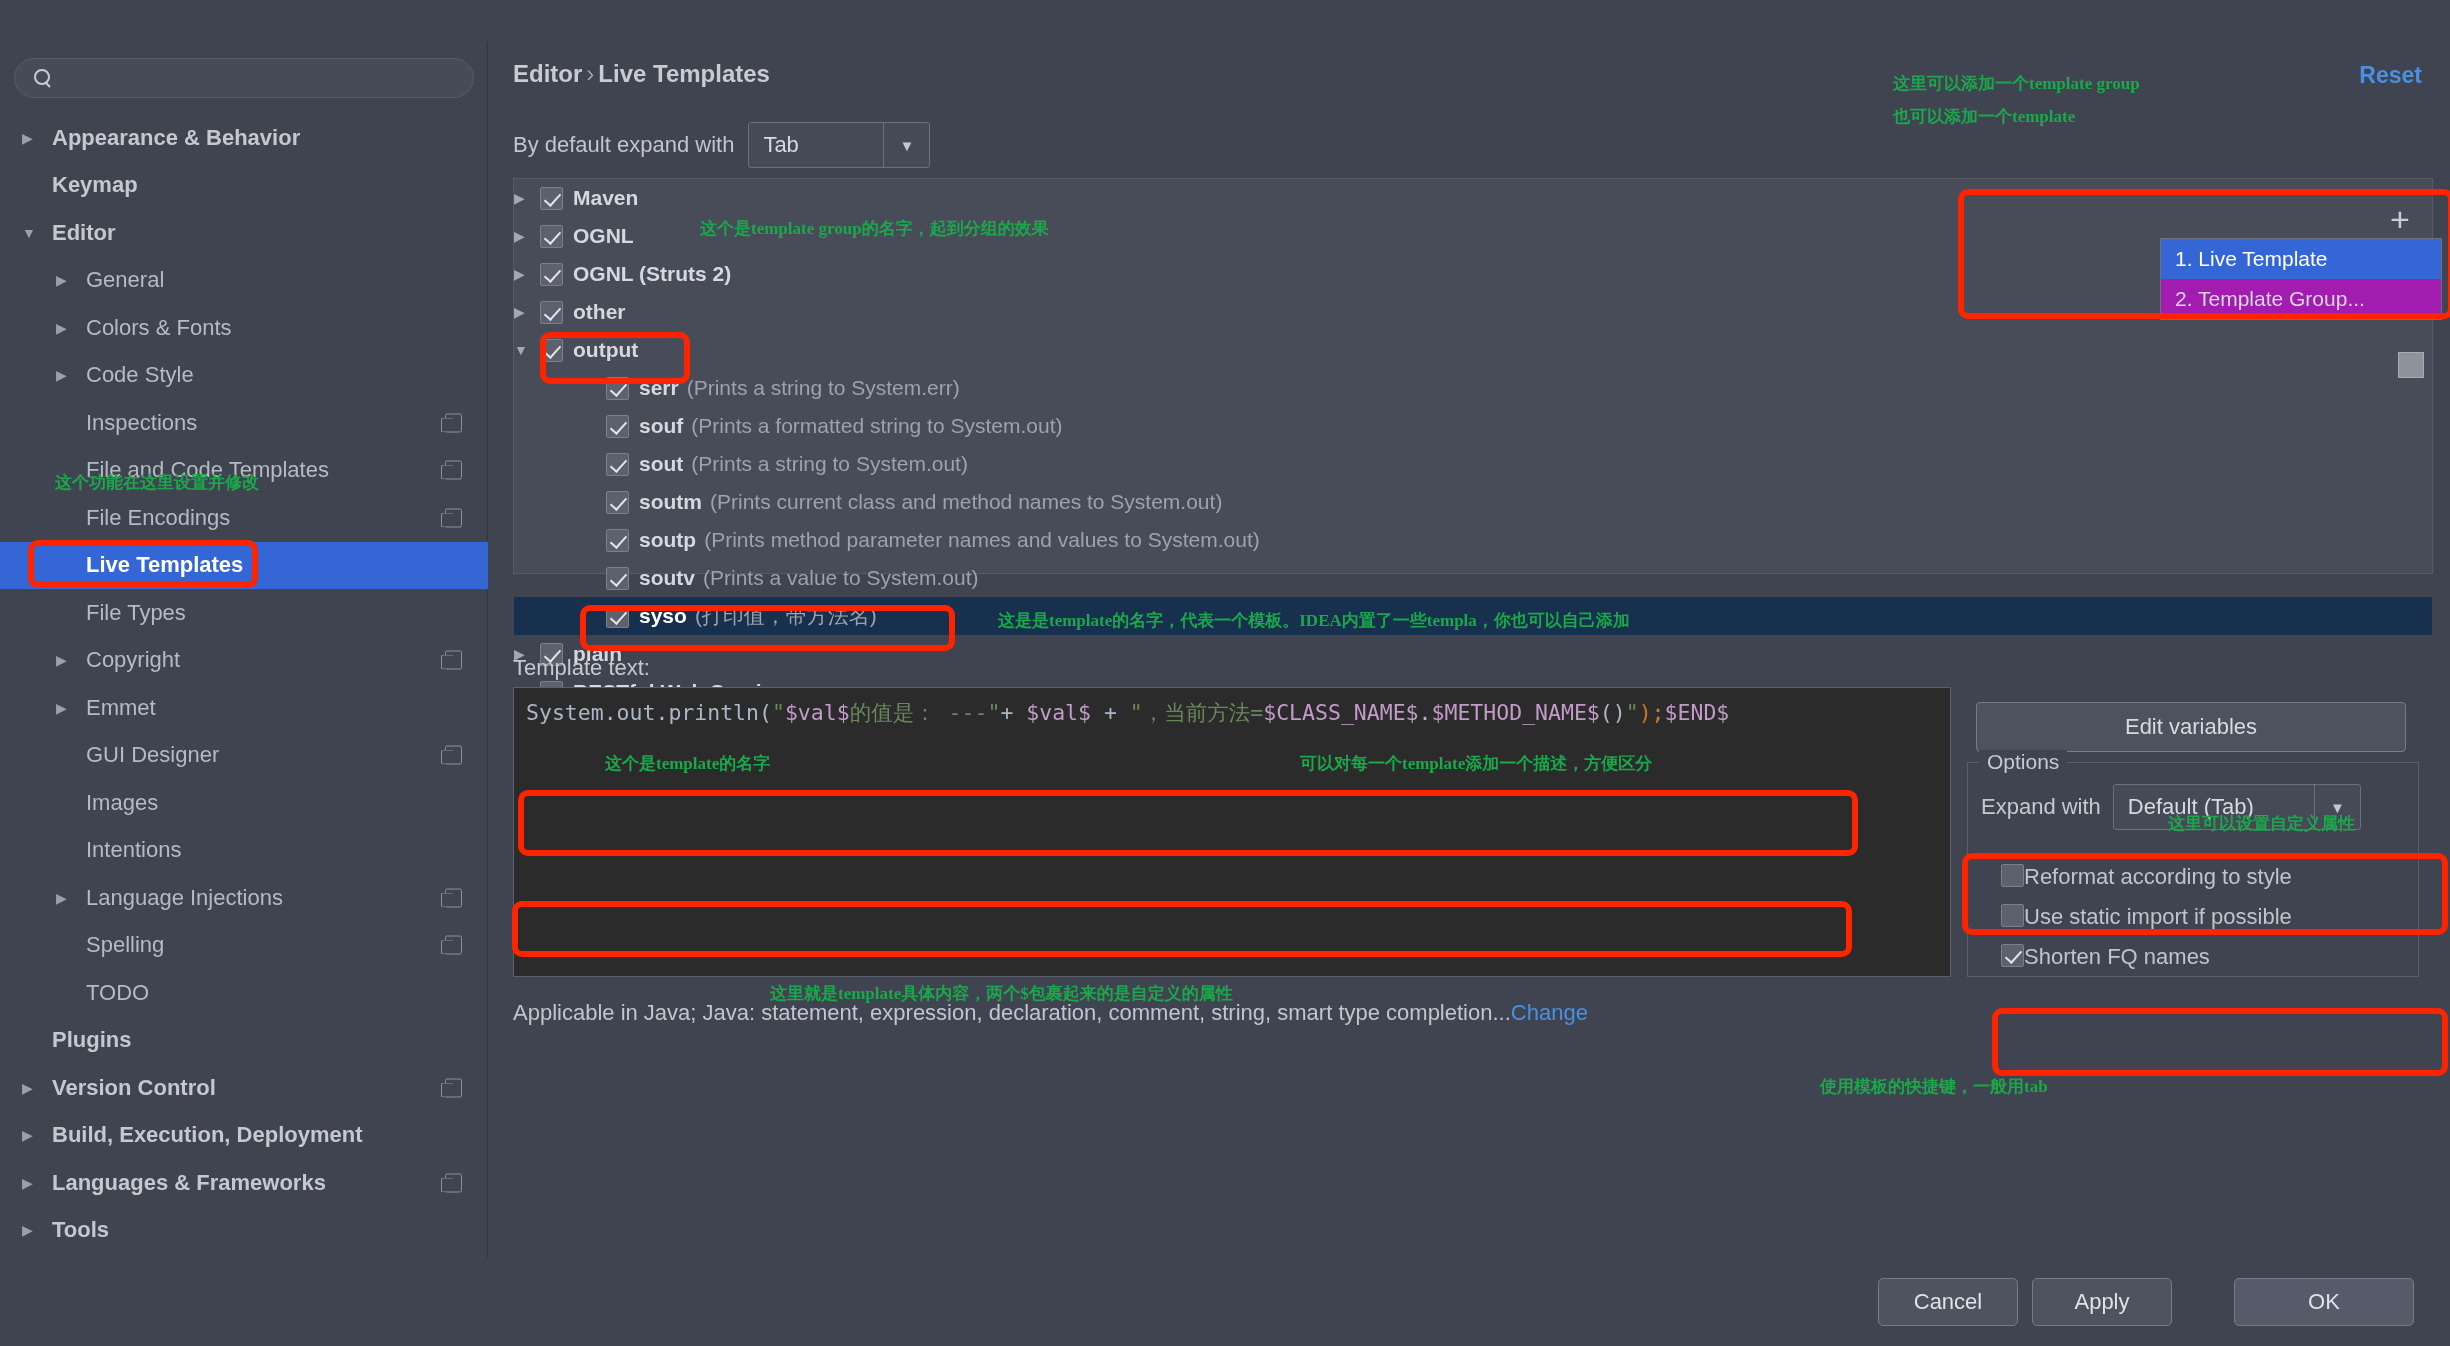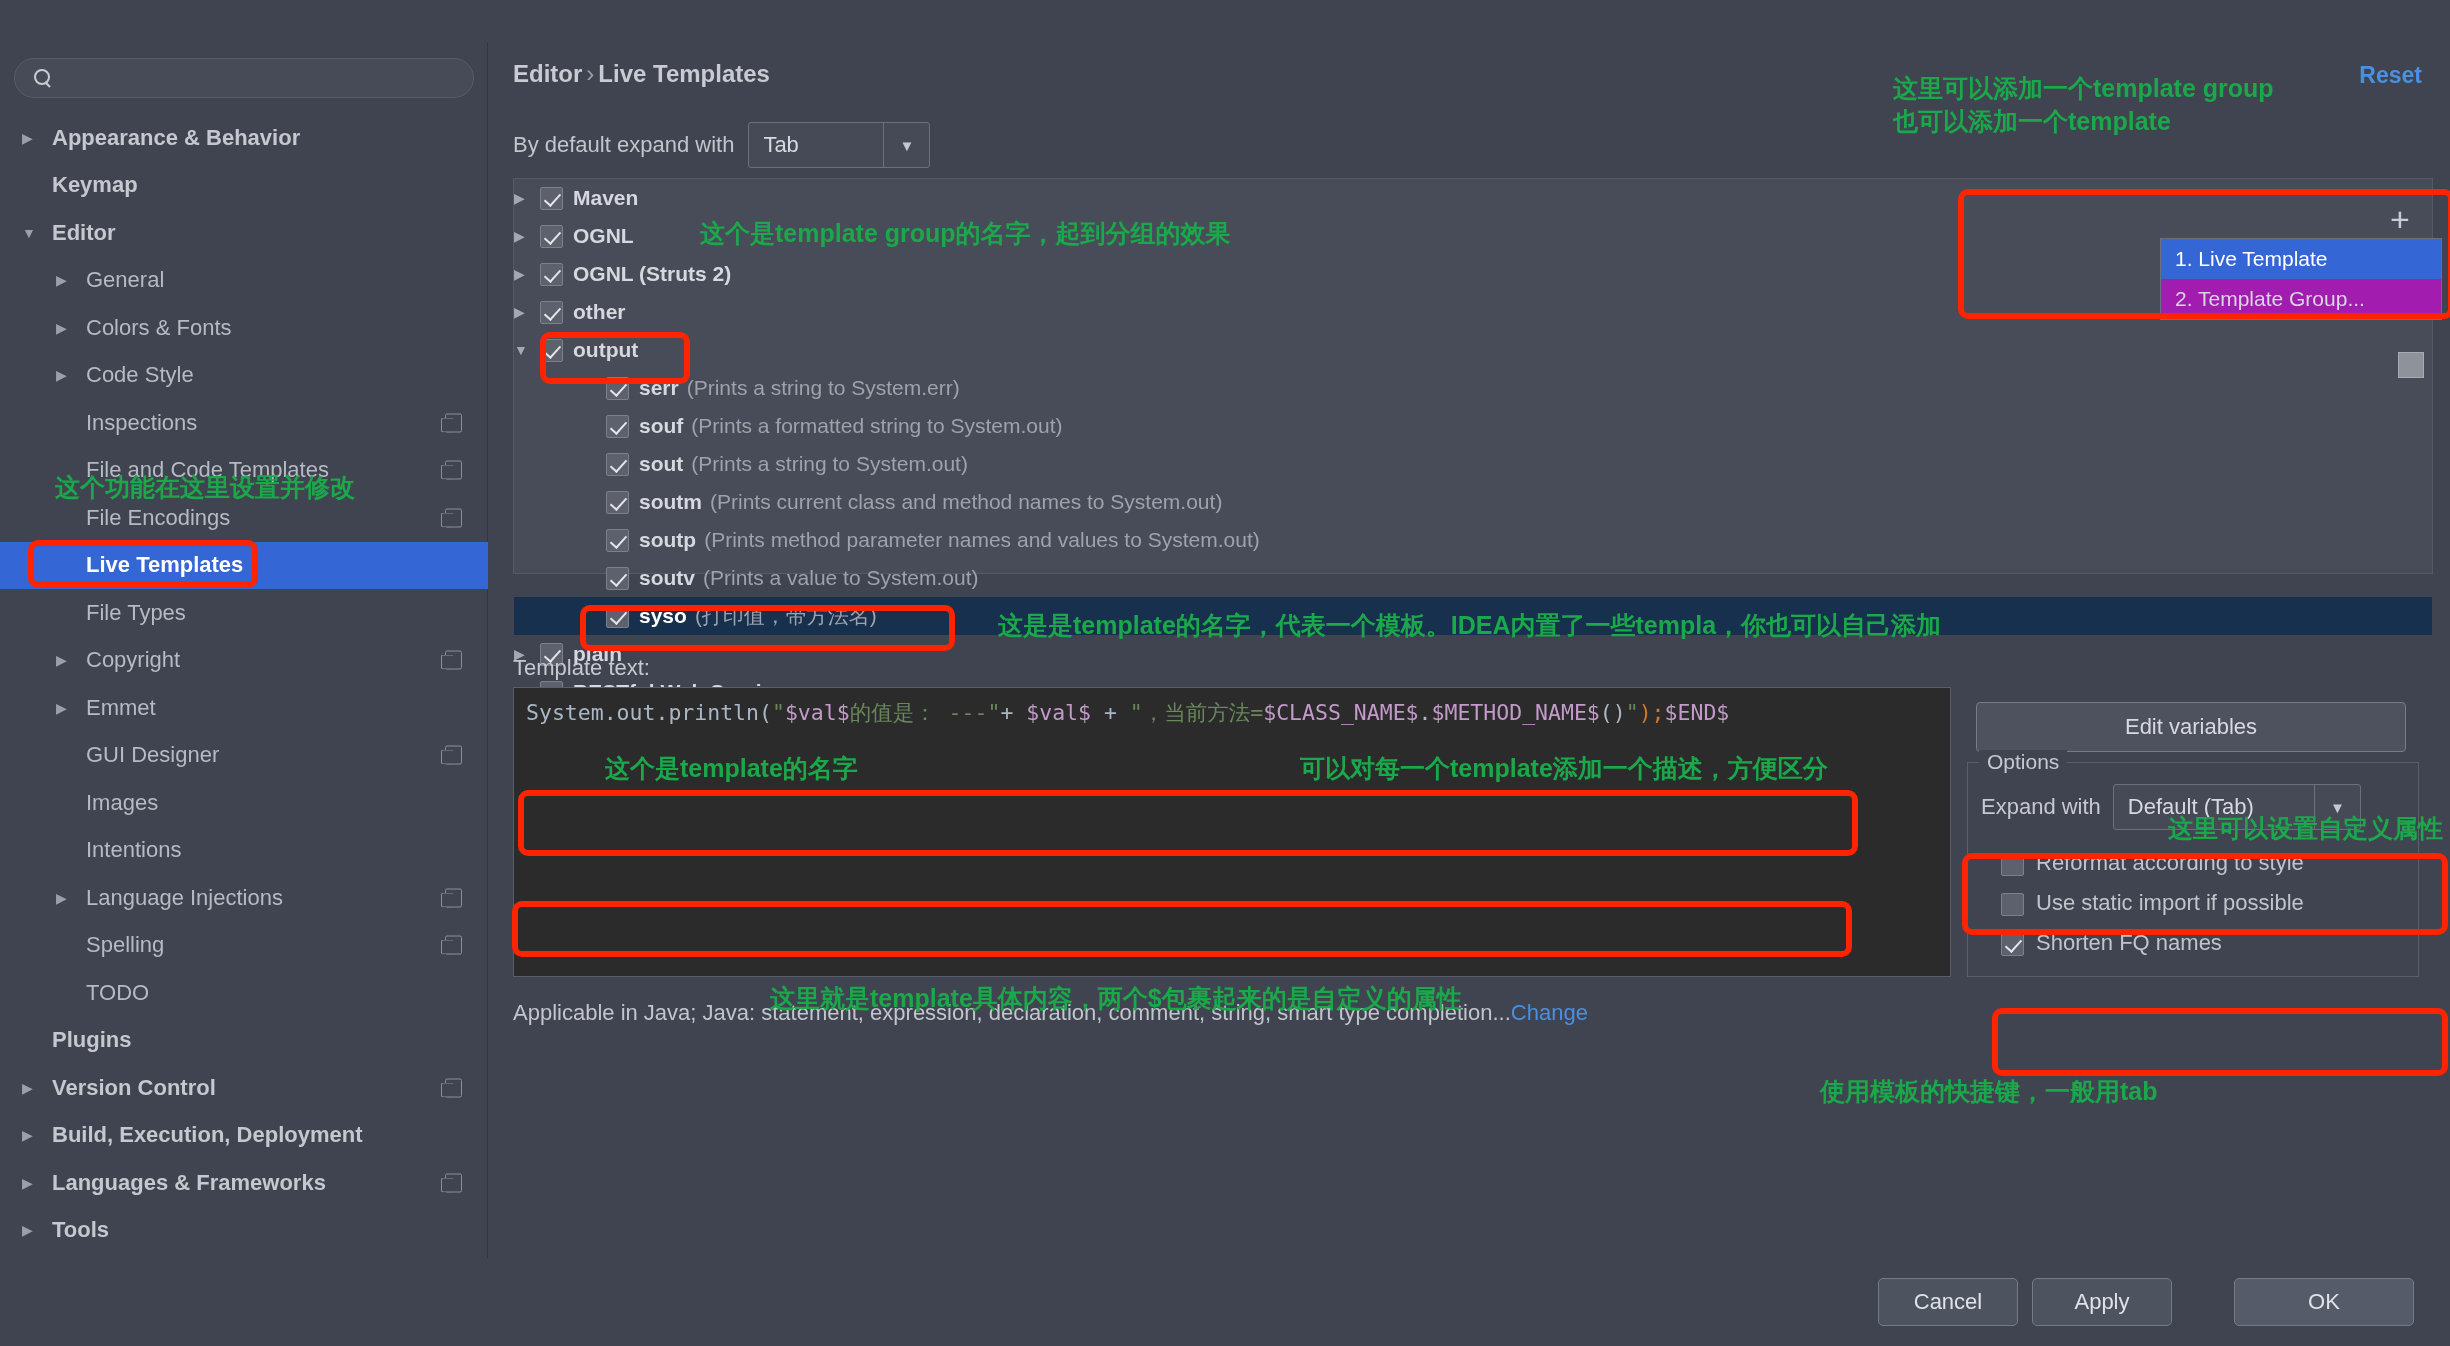--- a/index.html
+++ b/index.html
@@ -177,22 +177,22 @@
   }
   .optionslegend {
     position: absolute; left: 1490px; top: 708px; background: #3f4450;
     padding: 0 8px; font-size: 21px; color: #c6c9cf;
   }
   .expwith {
     position: absolute; left: 1492px; top: 742px; display: flex; align-items: center; gap: 12px;
   }
   .expwith .lb2 { font-size: 22px; color: #c6c9cf; }
   .optcheck {
-    position: absolute; display: flex; align-items: flex-end; gap: 12px;
-    font-size: 22px; color: #c0c4cb;
+    position: absolute; display: flex; align-items: flex-start; 
+    font-size: 22px; color: #c0c4cb; margin-top: 14px;
   }
   .optbox {
     width: 23px; height: 23px; border: 1px solid #7b808b; background: #5c616d;
     border-radius: 2px; position: relative; flex: 0 0 23px;
   }
   .optbox.checked::after {
     content: ""; position: absolute; left: 7px; top: 2px; width: 7px; height: 14px;
     border: solid #e3e5e9; border-width: 0 2.6px 2.6px 0; transform: rotate(42deg);
   }
 
@@ -207,22 +207,22 @@
     display: flex; align-items: center; justify-content: center;
     font-size: 22px;
   }
   #btn-cancel { right: 432px; width: 140px; }
   #btn-apply  { right: 278px; width: 140px; }
   #btn-ok     { right: 36px;  width: 180px; background: #555b68; }
 
   
   .ann {
     position: absolute; color: #1aa84a; font-weight: bold;
-    font-size: 25px; white-space: nowrap;
-    font-family: Liberation Sans, sans-serif;
+    font-size: 17px; white-space: nowrap;
+    font-family: Liberation Serif, serif;
   }
   .hl {
     position: absolute; border: 6px solid #ff2400; border-radius: 10px;
     pointer-events: none;
   }
   .plus {
     position: absolute; left: 2390px; top: 200px;
     font-size: 34px; color: #c9ccd2; font-weight: 300;
   }
   .menu {

